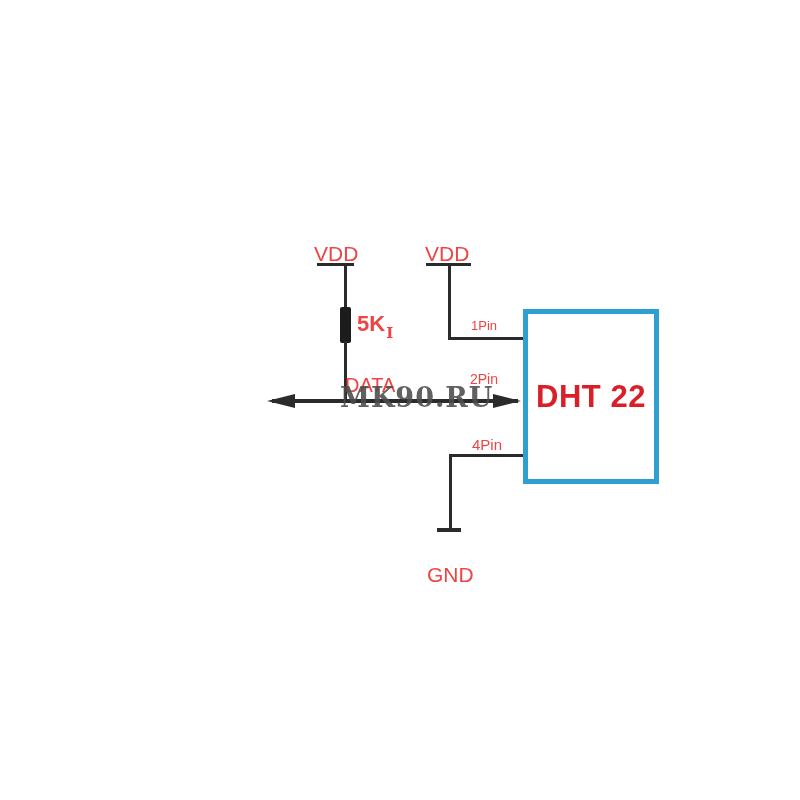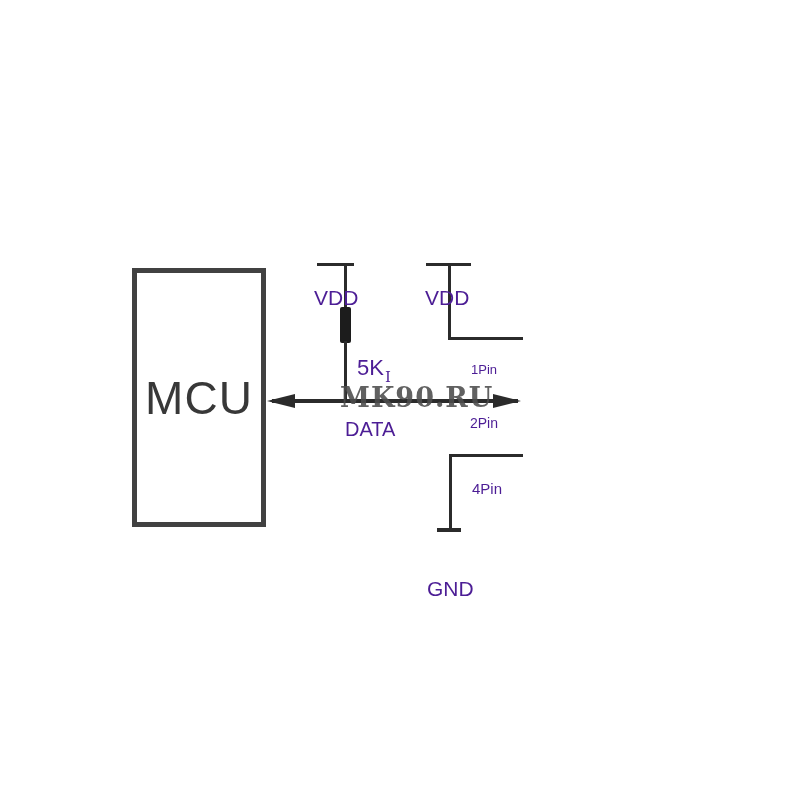--- a/index.html
+++ b/index.html
@@ -67,55 +67,55 @@
     border-right: 28px solid var(--wire, #2b2b2b);
   }
   .arrowhead-right {
     left: 493px; top: 394px; width: 0; height: 0;
     border-top: 7px solid transparent;
     border-bottom: 7px solid transparent;
     border-left: 28px solid var(--wire, #2b2b2b);
   }
 
   
-  .lbl { white-space: nowrap; color: #4c1d95; margin-top: 44px; }
+  .lbl { white-space: nowrap; color: #ef4444; }
   .lbl-vdd-left  { left: 314px; top: 242px; font-size: 21px; }
   .lbl-vdd-right { left: 425px; top: 242px; font-size: 21px; }
-  .lbl-resistor  { left: 357px; top: 311px; font-size: 22px; }
+  .lbl-resistor  { left: 357px; top: 311px; font-size: 22px; font-weight: bold; }
   .lbl-resistor .sub {
     font-family: "DejaVu Serif", serif;
     font-size: 15px;
     position: relative; top: 7px; left: 1px;
   }
   .lbl-data { left: 345px; top: 374px; font-size: 20px; }
   .lbl-1pin { left: 471px; top: 318px; font-size: 13px; }
   .lbl-2pin { left: 470px; top: 371px; font-size: 14px; }
   .lbl-4pin { left: 472px; top: 436px; font-size: 15px; }
-  .lbl-gnd  { left: 427px; top: 533px; font-size: 21px; }
+  .lbl-gnd  { left: 427px; top: 563px; font-size: 21px; }
 
   .watermark {
     left: 340px; top: 382px;
     font-family: "DejaVu Serif", serif;
     font-size: 27px;
     color: var(--watermark, #4c4c4c);
     opacity: 0.88;
     letter-spacing: 1px;
     white-space: nowrap;
     font-weight: bold;
   }
 </style>
 </head>
 <body>
 
 <div class="canvas" style="--sensor-border: #2e9fd0; --sensor-text: #d9202a; --mcu-border: #414141; --wire: #2b2b2b; --text: #333333; --watermark: #4c4c4c;">
 
-  <div class="abs mcu-box">
-    <span class="mcu-label">MCU</span>
+
+  <div class="abs dht-box">
+    <span class="dht-label">DHT 22</span>
   </div>
-
 
   <div class="abs wire vdd-bar-left"></div>
   <div class="abs wire vdd-wire-left"></div>
   <div class="abs resistor-body"></div>
   <div class="abs wire res-wire-lower"></div>
 
   <div class="abs wire vdd-bar-right"></div>
   <div class="abs wire vdd-wire-right"></div>
   <div class="abs wire pin1-wire"></div>
 

